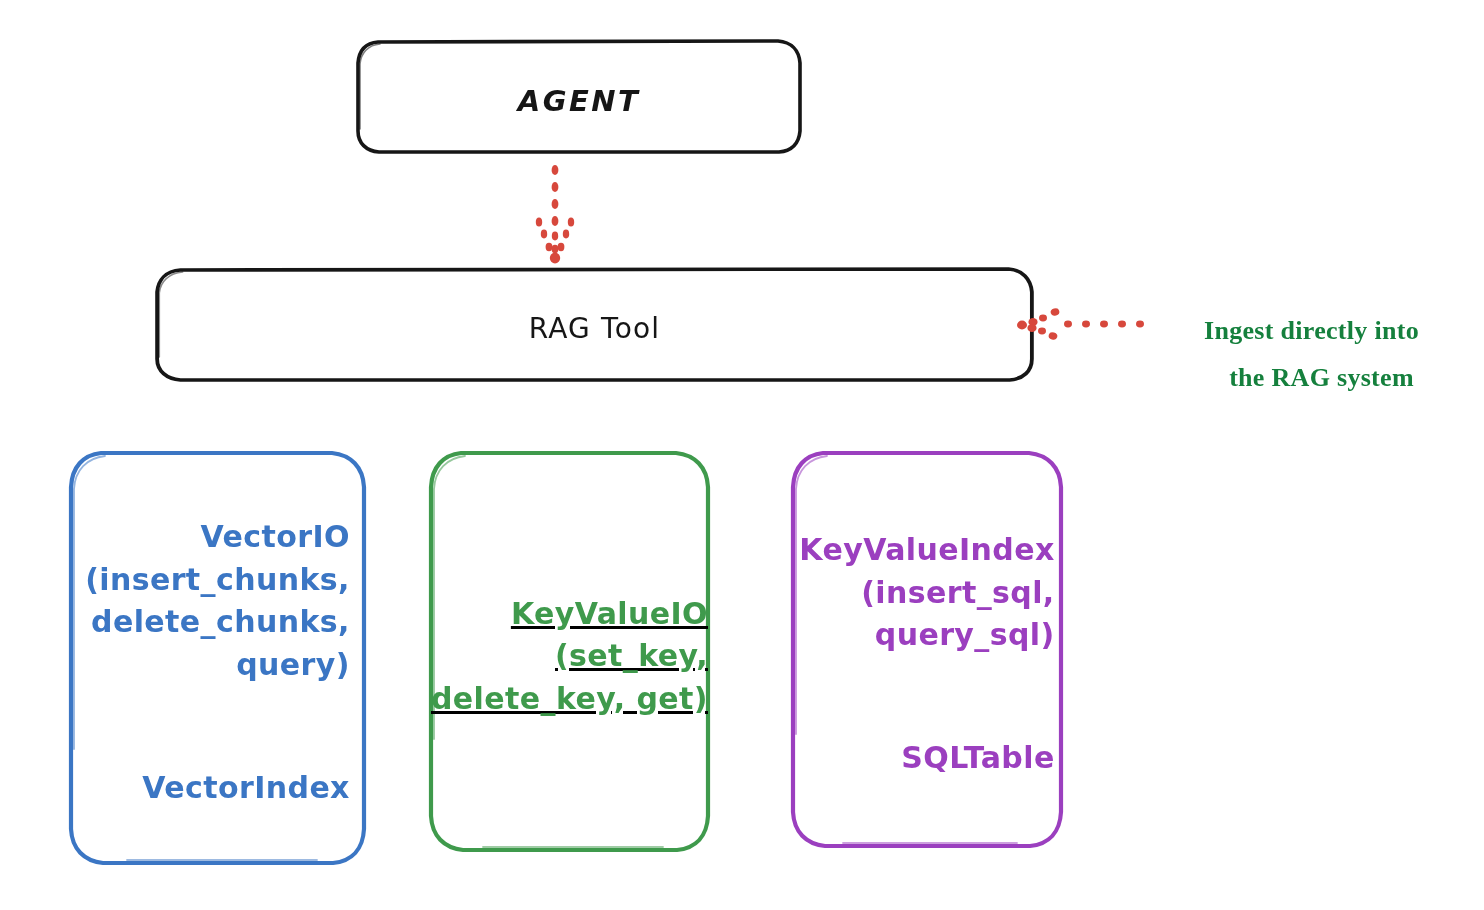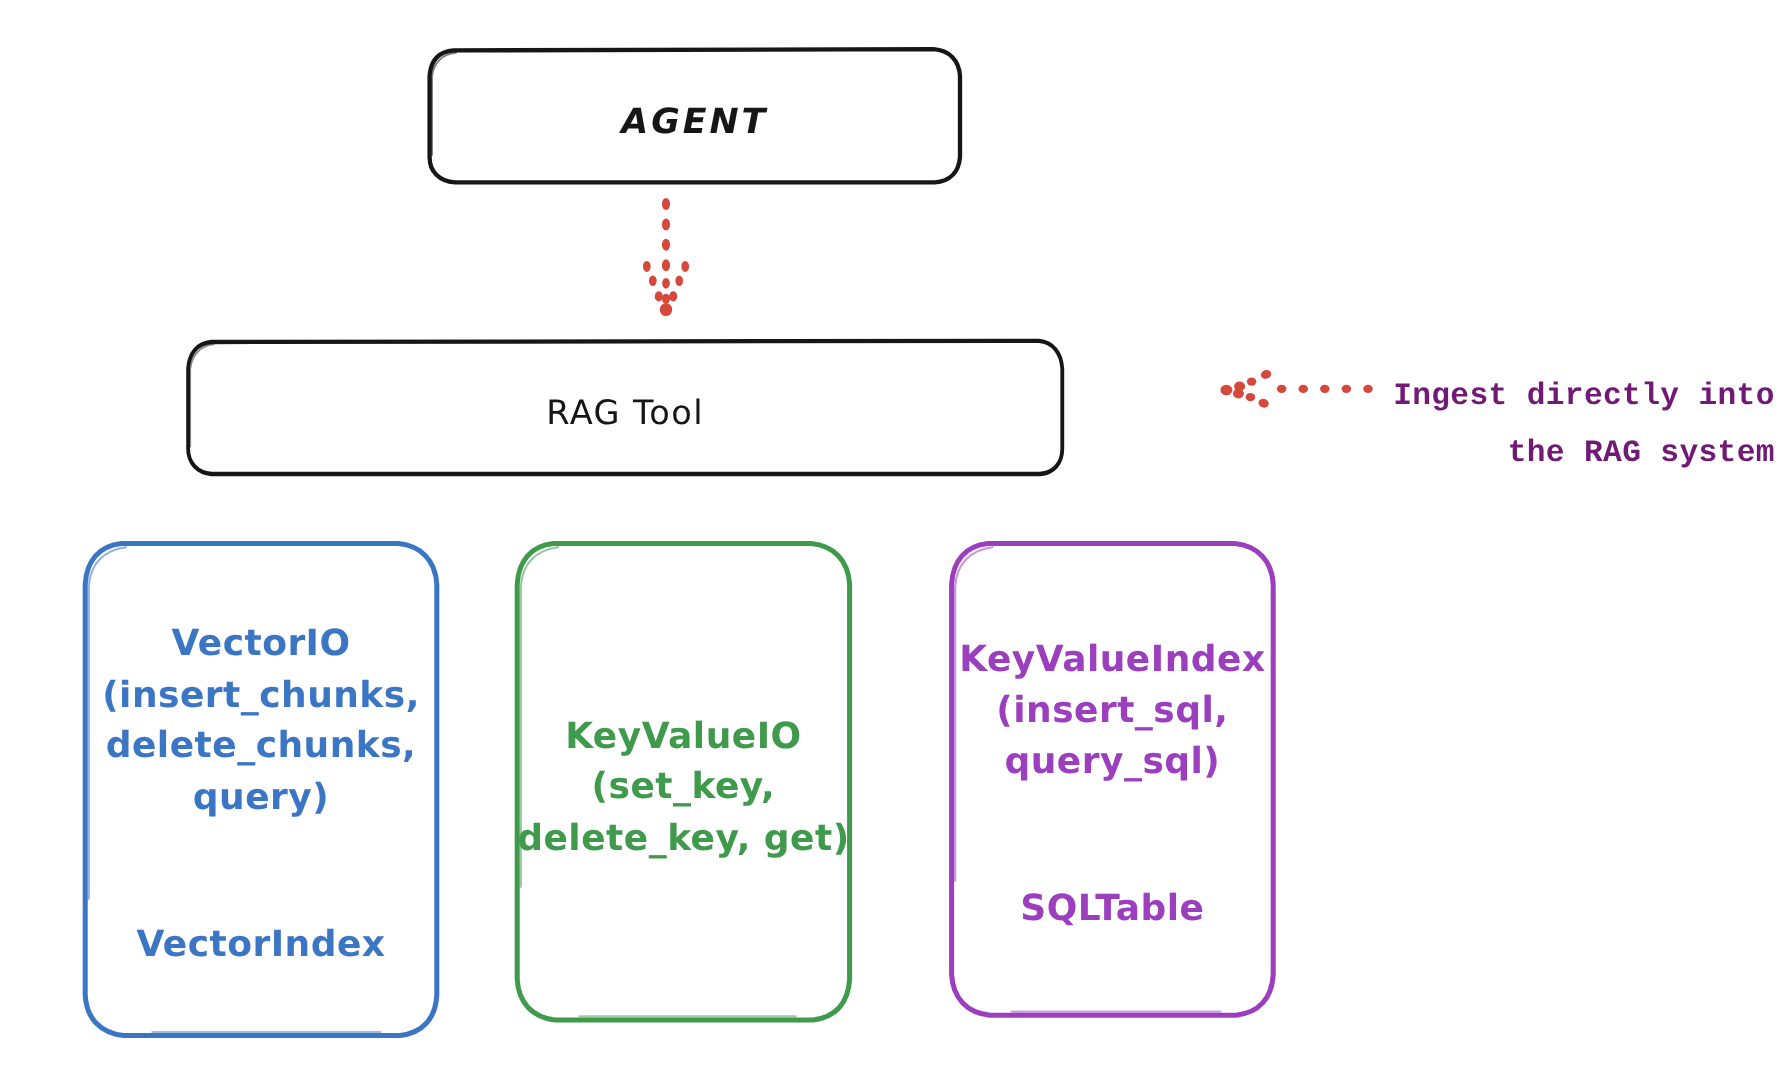--- a/index.html
+++ b/index.html
@@ -37,21 +37,21 @@
     left: 0;
     top: 0;
     width: 100%;
     height: 100%;
     overflow: visible;
     pointer-events: none;
   }
   .node .node-label {
     position: relative;
     z-index: 2;
-    text-align: center;
+    text-align: right;
     white-space: pre-line;
     line-height: 1.30;
     letter-spacing: 0.4px;
     margin-top: 10px;
   }
 
   
   #agent-node {
     left: 356px;
     top: 39px;
@@ -63,22 +63,22 @@
     font-style: italic;
     font-weight: 700;
     font-size: 29px;
     letter-spacing: 2.5px;
     color: #161616;
   }
 
   
   #rag-tool-node {
     left: 155px;
-    top: 282px;
-    width: 732px;
+    top: 267px;
+    width: 879px;
     height: 115px;
   }
   #rag-tool-node .node-label {
     font-family: "DejaVu Sans", sans-serif;
     font-size: 28px;
     font-weight: 500;
     letter-spacing: 1.2px;
     color: #161616;
   }
 
@@ -101,20 +101,21 @@
     width: 301px;
     height: 418px;
   }
   #vector-io-node .node-label { color: #3b76c4; }
 
   #key-value-io-node {
     left: 427px;
     top: 449px;
     width: 285px;
     height: 405px;
+    text-decoration: underline;
   }
   #key-value-io-node .node-label { color: #3f9a4c; }
 
   #relational-io-node {
     left: 789px;
     top: 449px;
     width: 276px;
     height: 401px;
   }
   #relational-io-node .node-label { color: #9b3fbf; }
@@ -137,26 +138,26 @@
     width: 130px;
     height: 55px;
   }
 
   
   #ingest-annotation {
     position: absolute;
     left: 1144px;
     top: 278px;
     width: 335px;
-    font-family: Liberation Mono, monospace;
+    font-family: Liberation Serif, serif;
     font-weight: 600;
     font-size: 26px;
     line-height: 1.36;
-    color: #701a75;
-    text-align: right;
+    color: #15803d;
+    text-align: center;
     white-space: pre-line;
     letter-spacing: 0.3px;
   }
   #ingest-annotation .line-2 {
     display: block;
     padding-left: 20px;
     margin-top: 11px;
   }
 </style>
 </head>

